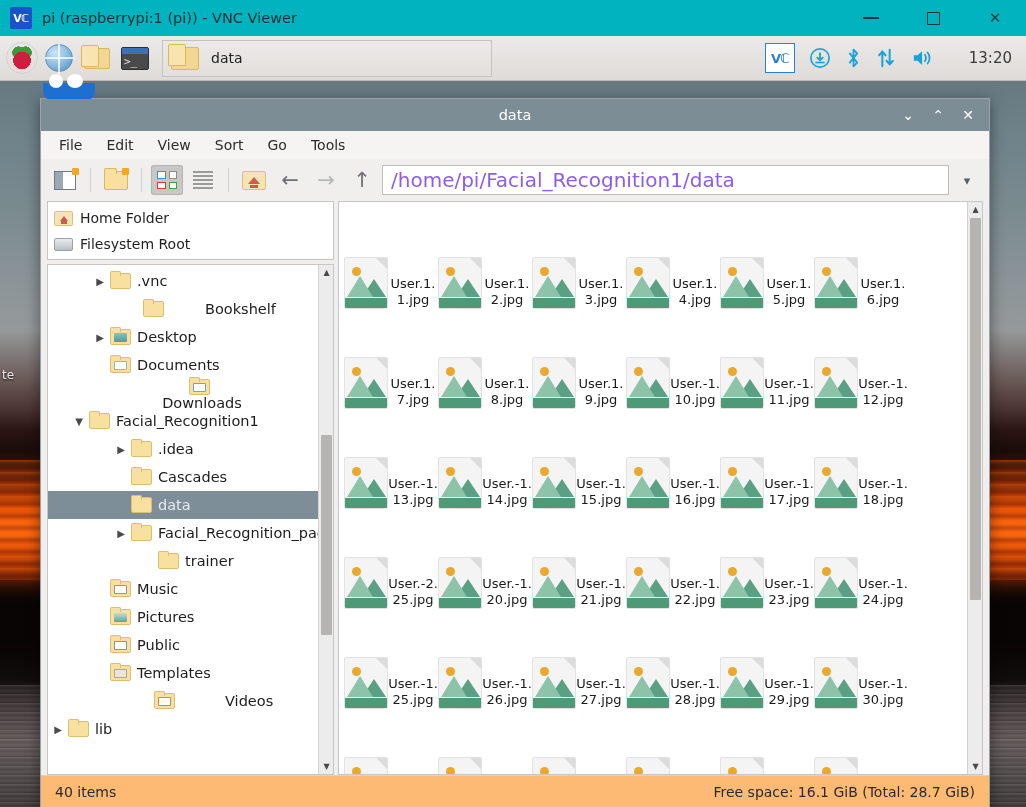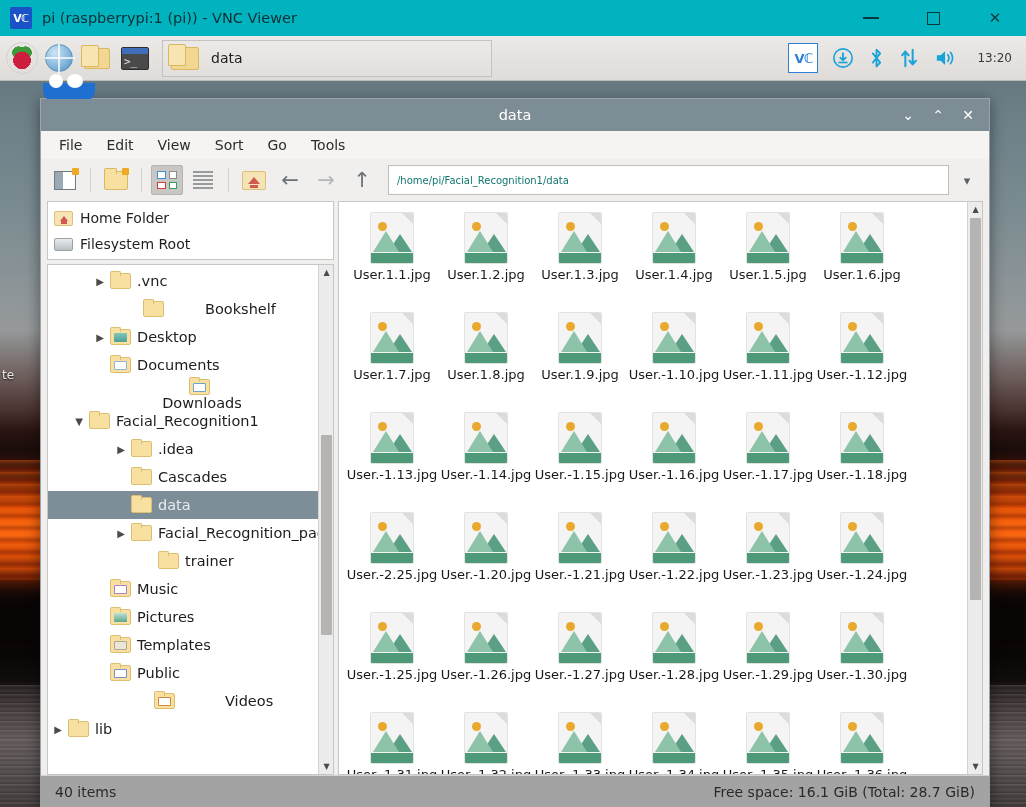--- a/index.html
+++ b/index.html
@@ -143,21 +143,21 @@
     margin-left: auto; display: flex; align-items: center; gap: 14px;
     padding-right: 14px; height: 45px;
   }
   .tray-ico { display:flex; align-items:center; justify-content:center; }
   #tray-vnc {
     width: 30px; height: 30px; background: #fff;
     border: 1.5px solid #2b7fd4; color: #2b7fd4;
     font-size: 13px; font-weight: bold; letter-spacing:-1px;
     display:flex; align-items:center; justify-content:center;
   }
-  #tray-time { font-size: 12px; color: #3a3a3a; margin-left: 4px; }
+  #tray-time { font-size: 15px; color: #3a3a3a; margin-left: 19px; }
 
   
   #fm-window {
     position: absolute; left: 40px; top: 98px; width: 950px; height: 710px;
     background: #f0efee; border: 1px solid #9aa4aa;
     box-shadow: 0 3px 14px rgba(0,0,0,.45);
     display: flex; flex-direction: column;
   }
   #fm-boat {
     position: absolute; left: 2px; top: -16px; width: 52px; height: 18px;
@@ -250,23 +250,23 @@
   .ico-home::after {
     content:''; width:0;height:0;
     border-left:6px solid transparent; border-right:6px solid transparent;
     border-bottom:7px solid #cf5a50;
     box-shadow: 0 6px 0 -2px #cf5a50;
   }
   .arrow-glyph { font-size: 21px; color: #6d7176; line-height: 1; }
   .arrow-glyph.dim { color: #b4b7b9; }
 
   #fm-pathbar {
-    flex: 1; height: 30px; margin-left: 6px; background: #fff;
+    flex: 1; height: 30px; background: #fff;
     border: 1px solid #bfbdbb; display: flex; align-items: center;
-    padding: 0 8px; font-size: 10px; color: #0f766e;
+    padding: 0 8px; font-size: 20px; color: #8b5cf6;
   }
   #fm-path-drop {
     width: 28px; height: 30px; display:flex; align-items:center;
     justify-content:center; color:#5a5f63; font-size:13px;
   }
 
   #fm-body { flex: 1; display: flex; min-height: 0; padding: 0 6px; gap: 4px; }
 
   
   #fm-sidebar {
@@ -353,22 +353,22 @@
   #fm-fileview {
     flex: 1; background: #fff; border: 1px solid #c8c6c4;
     display: flex; min-width: 0; overflow: hidden;
   }
   #filegrid {
     flex: 1; display: flex; flex-wrap: wrap;
     align-content: flex-start; padding: 6px 4px 0 6px;
     overflow: hidden; min-width: 0;
   }
   .file-cell {
-    width: 94px; height: 100px; display: flex; flex-direction: column;
-    align-items: center; padding-top: 5px;
+    width: 94px; height: 100px; display: flex; flex-direction: row;
+    align-items: flex-end; padding-top: 5px;
   }
   .file-ico {
     width: 42px; height: 50px; position: relative; flex: none;
     background: #f4f4f4; border-radius: 1px;
     box-shadow: 0 0 0 1px #e2e2e2;
     overflow: hidden;
   }
   .file-ico::before {
     content:''; position:absolute; right:0; top:0;
     border-top: 11px solid #dcdcdc; border-left: 11px solid transparent;
@@ -394,21 +394,21 @@
     background:#4e9a78;
   }
   .file-label {
     margin-top: 4px; font-size: 13px; color: #1a1a1a;
     text-align: center; line-height: 16px; width: 92px;
     word-break: break-word;
   }
 
   
   #fm-status {
-    height: 32px; flex: none; background: #a3a3a3;
+    height: 32px; flex: none; background: #fdba74;
     border-top: 1px solid #d7d5d3;
     display: flex; align-items: center; padding: 0 14px;
     font-size: 14px; color: #2a2a2a;
   }
   #fm-freespace { margin-left: auto; }
 </style>
 </head>
 <body>
 
 <div id="desktop">
@@ -615,27 +615,27 @@
               <span class="tw-ico badge music"></span>
               <span>Music</span>
             </div>
             <div class="tree-row" style="padding-left: 42px;">
               <span class="tw-arrow"></span>
               <span class="tw-ico badge pictures"></span>
               <span>Pictures</span>
             </div>
             <div class="tree-row" style="padding-left: 42px;">
               <span class="tw-arrow"></span>
+              <span class="tw-ico badge public"></span>
+              <span>Public</span>
+            </div>
+            <div class="tree-row" style="padding-left: 42px;">
+              <span class="tw-arrow"></span>
               <span class="tw-ico badge templates"></span>
               <span>Templates</span>
-            </div>
-            <div class="tree-row" style="padding-left: 42px;">
-              <span class="tw-arrow"></span>
-              <span class="tw-ico badge public"></span>
-              <span>Public</span>
             </div>
             <div class="tree-row" style="padding-left: 42px; gap: 44px;">
               <span class="tw-arrow"></span>
               <span class="tw-ico badge videos"></span>
               <span>Videos</span>
             </div>
             <div class="tree-row" style="padding-left: 0px;">
               <span class="tw-arrow">▶</span>
               <span class="tw-ico"></span>
               <span>lib</span>

